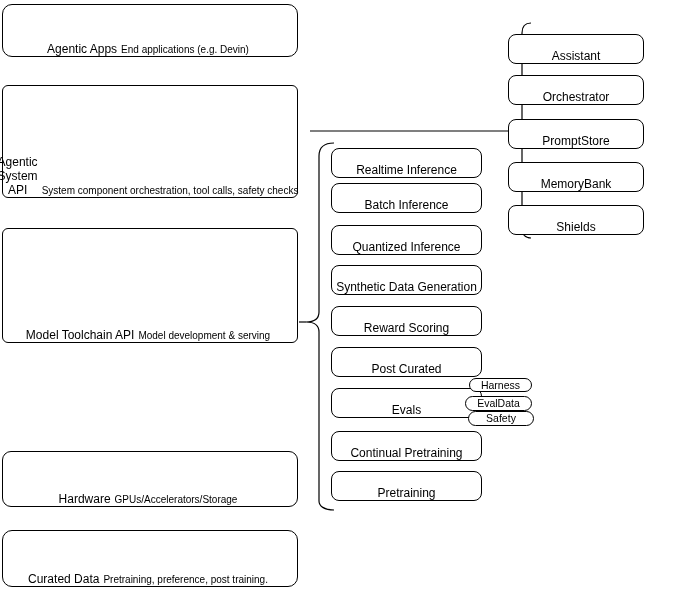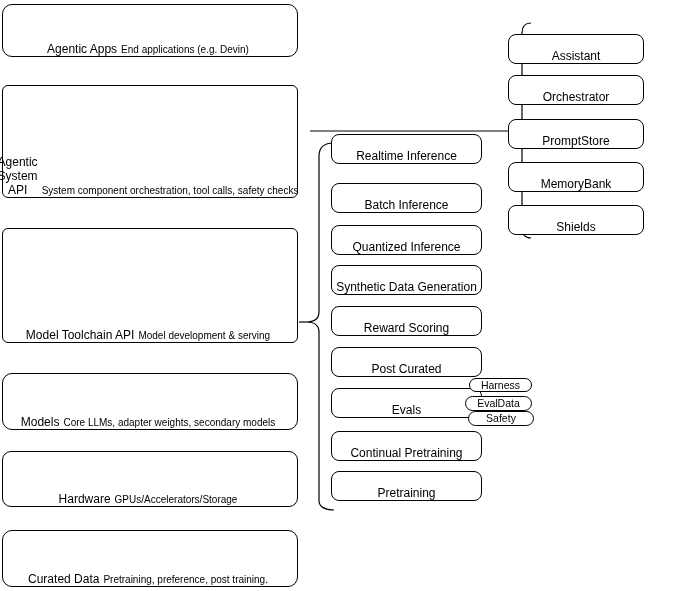--- a/index.html
+++ b/index.html
@@ -71,36 +71,32 @@
   <div class="box left-box r22" style="top:85px;height:113px;">
     <div class="title">Agentic System API</div>
     <div class="subtitle">System component orchestration, tool calls, safety checks</div>
   </div>
 
   <div class="box left-box r22" style="top:228px;height:115px;">
     <div class="title">Model Toolchain API</div>
     <div class="subtitle">Model development &amp; serving</div>
   </div>
 
-  <div class="box left-box r10" style="top:373px;height:57px;">
-    <div class="title">Models</div>
-    <div class="subtitle">Core LLMs, adapter weights, secondary models</div>
-  </div>
 
   <div class="box left-box r10" style="top:451px;height:56px;border-radius:9px;">
     <div class="title">Hardware</div>
     <div class="subtitle">GPUs/Accelerators/Storage</div>
   </div>
 
   <div class="box left-box r10" style="top:530px;height:57px;">
     <div class="title">Curated Data</div>
     <div class="subtitle">Pretraining, preference, post training.</div>
   </div>
 
-  <div class="box mid-box" style="top:134px;">Realtime Inference</div>
+  <div class="box mid-box" style="top:148px;">Realtime Inference</div>
   <div class="box mid-box" style="top:183px;">Batch Inference</div>
   <div class="box mid-box" style="top:225px;">Quantized Inference</div>
   <div class="box mid-box" style="top:265px;">Synthetic Data Generation</div>
   <div class="box mid-box" style="top:306px;">Reward Scoring</div>
   <div class="box mid-box" style="top:347px;">Post Curated</div>
   <div class="box mid-box" style="top:388px;">Evals</div>
   <div class="box mid-box" style="top:431px;">Continual Pretraining</div>
   <div class="box mid-box" style="top:471px;">Pretraining</div>
 
   <div class="pill" style="left:469px;top:378px;width:63px;height:14px;">Harness</div>

